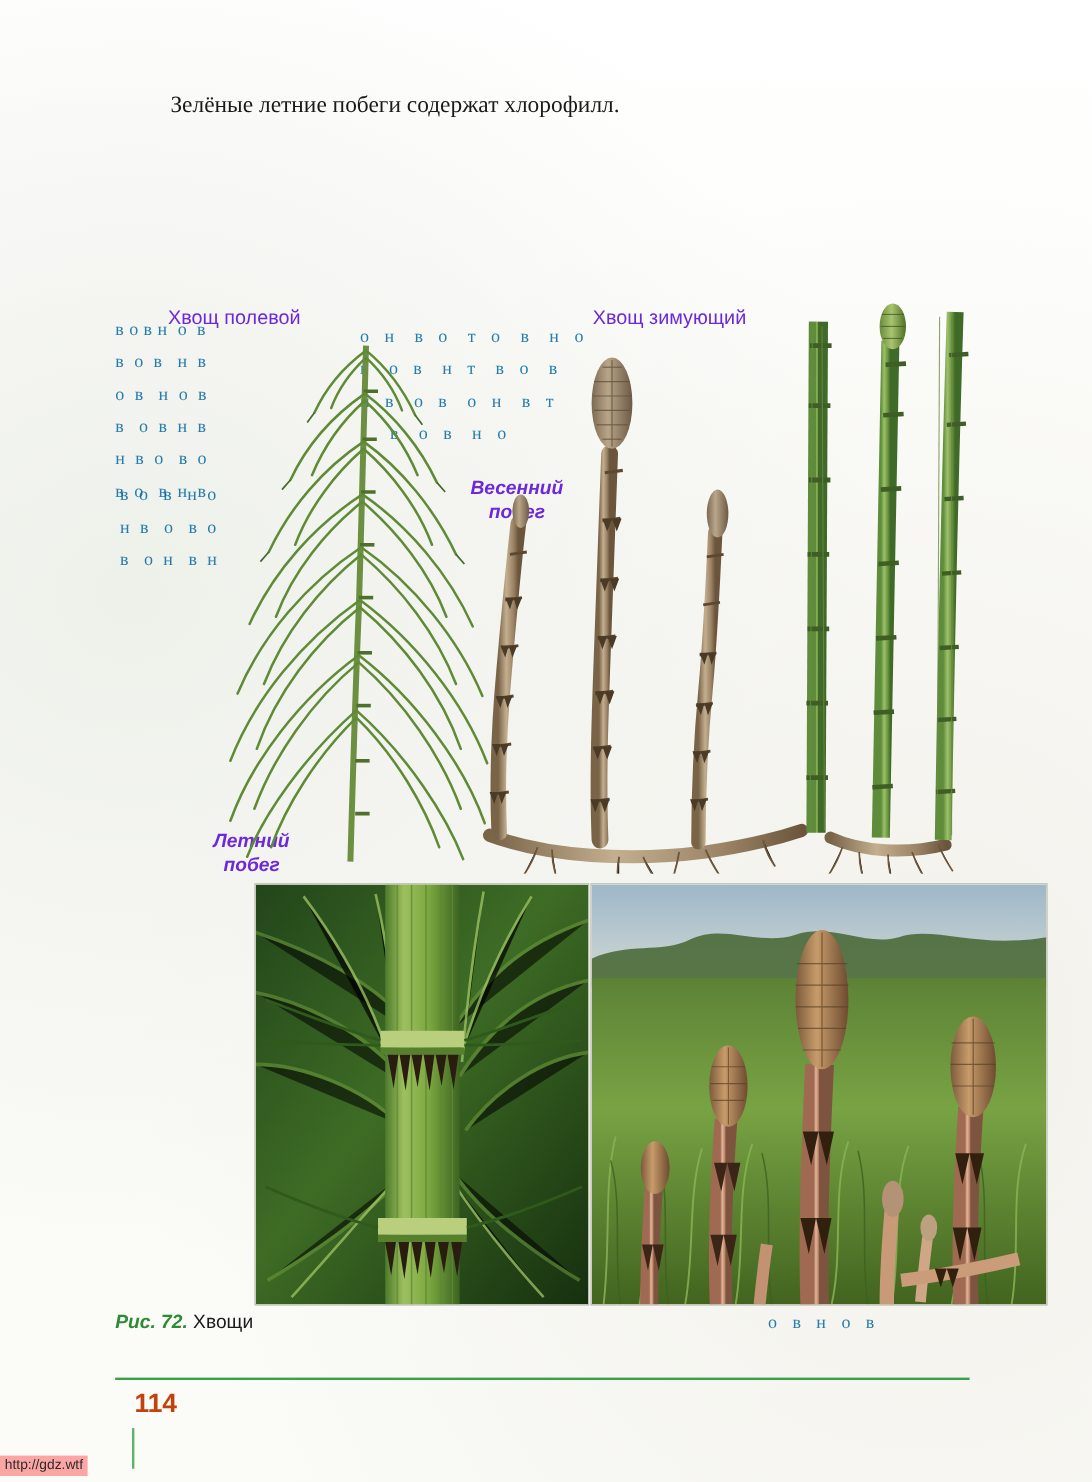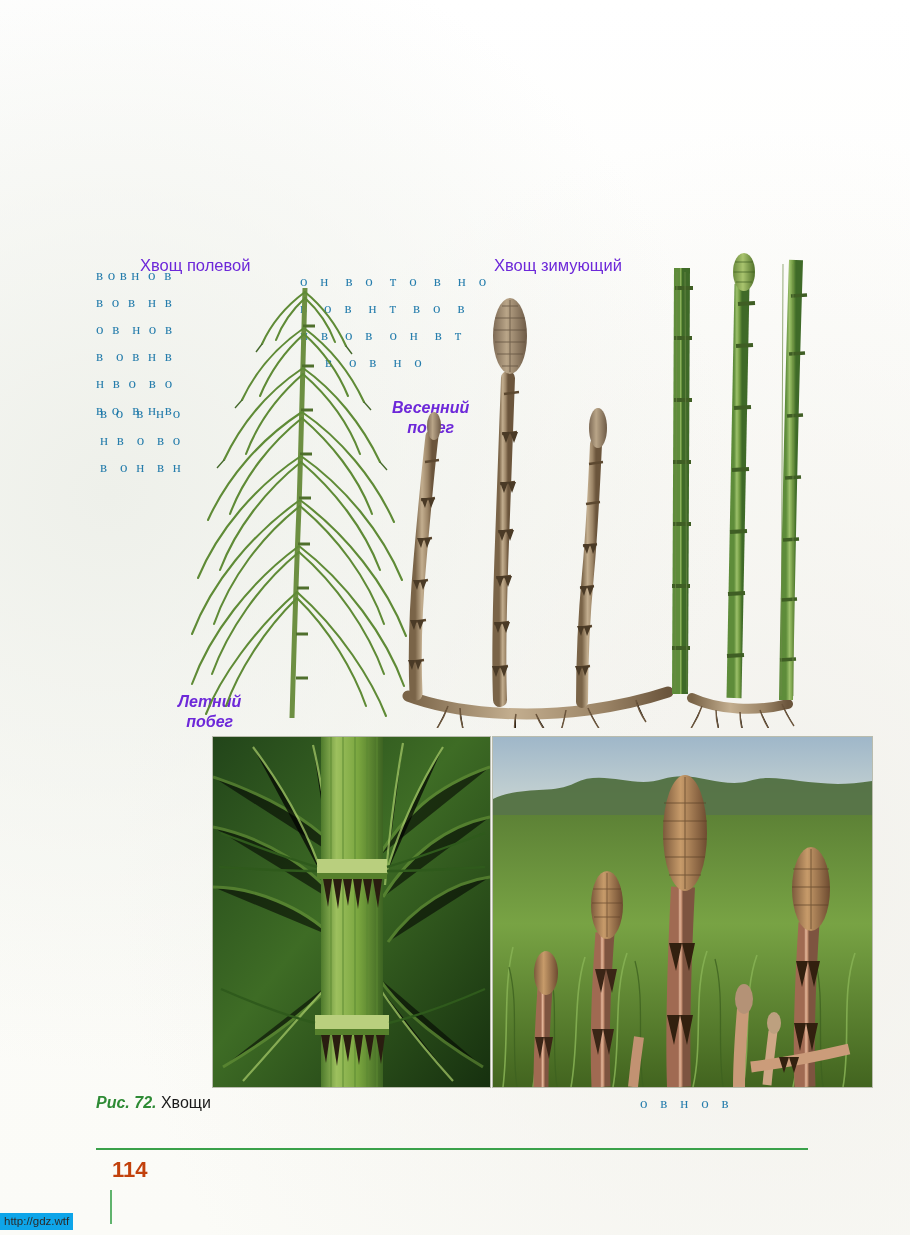--- a/index.html
+++ b/index.html
@@ -145,21 +145,21 @@
     width: 2px;
     height: 34px;
     background: #3aa14a;
     opacity: .8;
   }
   .watermark {
     position: absolute;
     left: 0;
     top: 1213px;
     padding: 2px 4px 3px 4px;
-    background: #0ea5e9;
+    background: #fca5a5;
     color: #2b2b2b;
     font-family: "Liberation Sans", sans-serif;
     font-size: 11.5px;
     line-height: 12px;
   }
 </style>
 </head>
 <body>
 
 <div class="page">
@@ -179,20 +179,21 @@
   <div class="ghost-block" style="left:100px; top:400px; width:200px;">
     в&nbsp; о&nbsp;&nbsp; в&nbsp;&nbsp; н&nbsp; о<br>
     н&nbsp; в&nbsp;&nbsp; о&nbsp;&nbsp; в&nbsp; о<br>
     в&nbsp;&nbsp; о&nbsp; н&nbsp;&nbsp; в&nbsp; н
   </div>
   <div class="ghost-block" style="left:640px; top:1090px; width:180px;">
     о&nbsp;&nbsp; в&nbsp;&nbsp; н&nbsp;&nbsp; о&nbsp;&nbsp; в
   </div>
 
   <div class="textblock">
+    <p class="indent">Зелёные летние побеги содержат хлорофилл.</p>
   </div>
 
   <div class="figure">
 
     <div class="fig-label" style="left:44px; top:8px;">Хвощ полевой</div>
     <div class="fig-label" style="left:398px; top:8px;">Хвощ зимующий</div>
     <div class="fig-label italic" style="left:296px; top:120px; text-align:center;">Весенний<br>побег</div>
     <div class="fig-label italic" style="left:82px; top:414px; text-align:center;">Летний<br>побег</div>
 
     <svg class="illus" viewBox="0 0 740 480" preserveAspectRatio="none">

